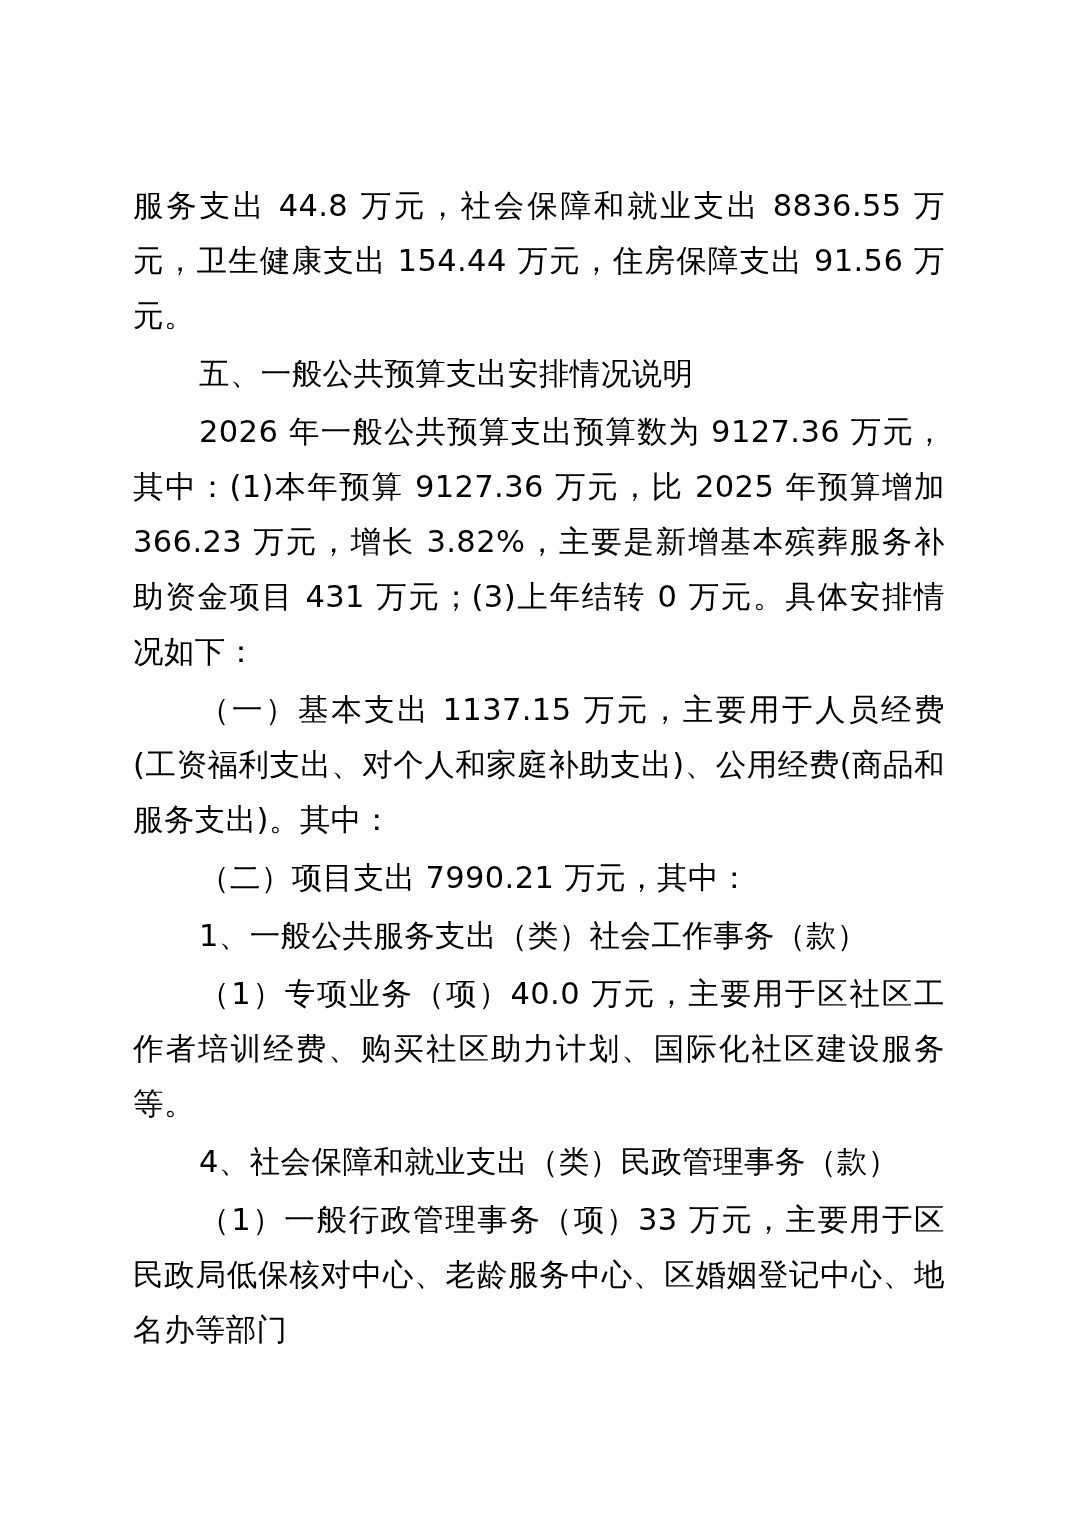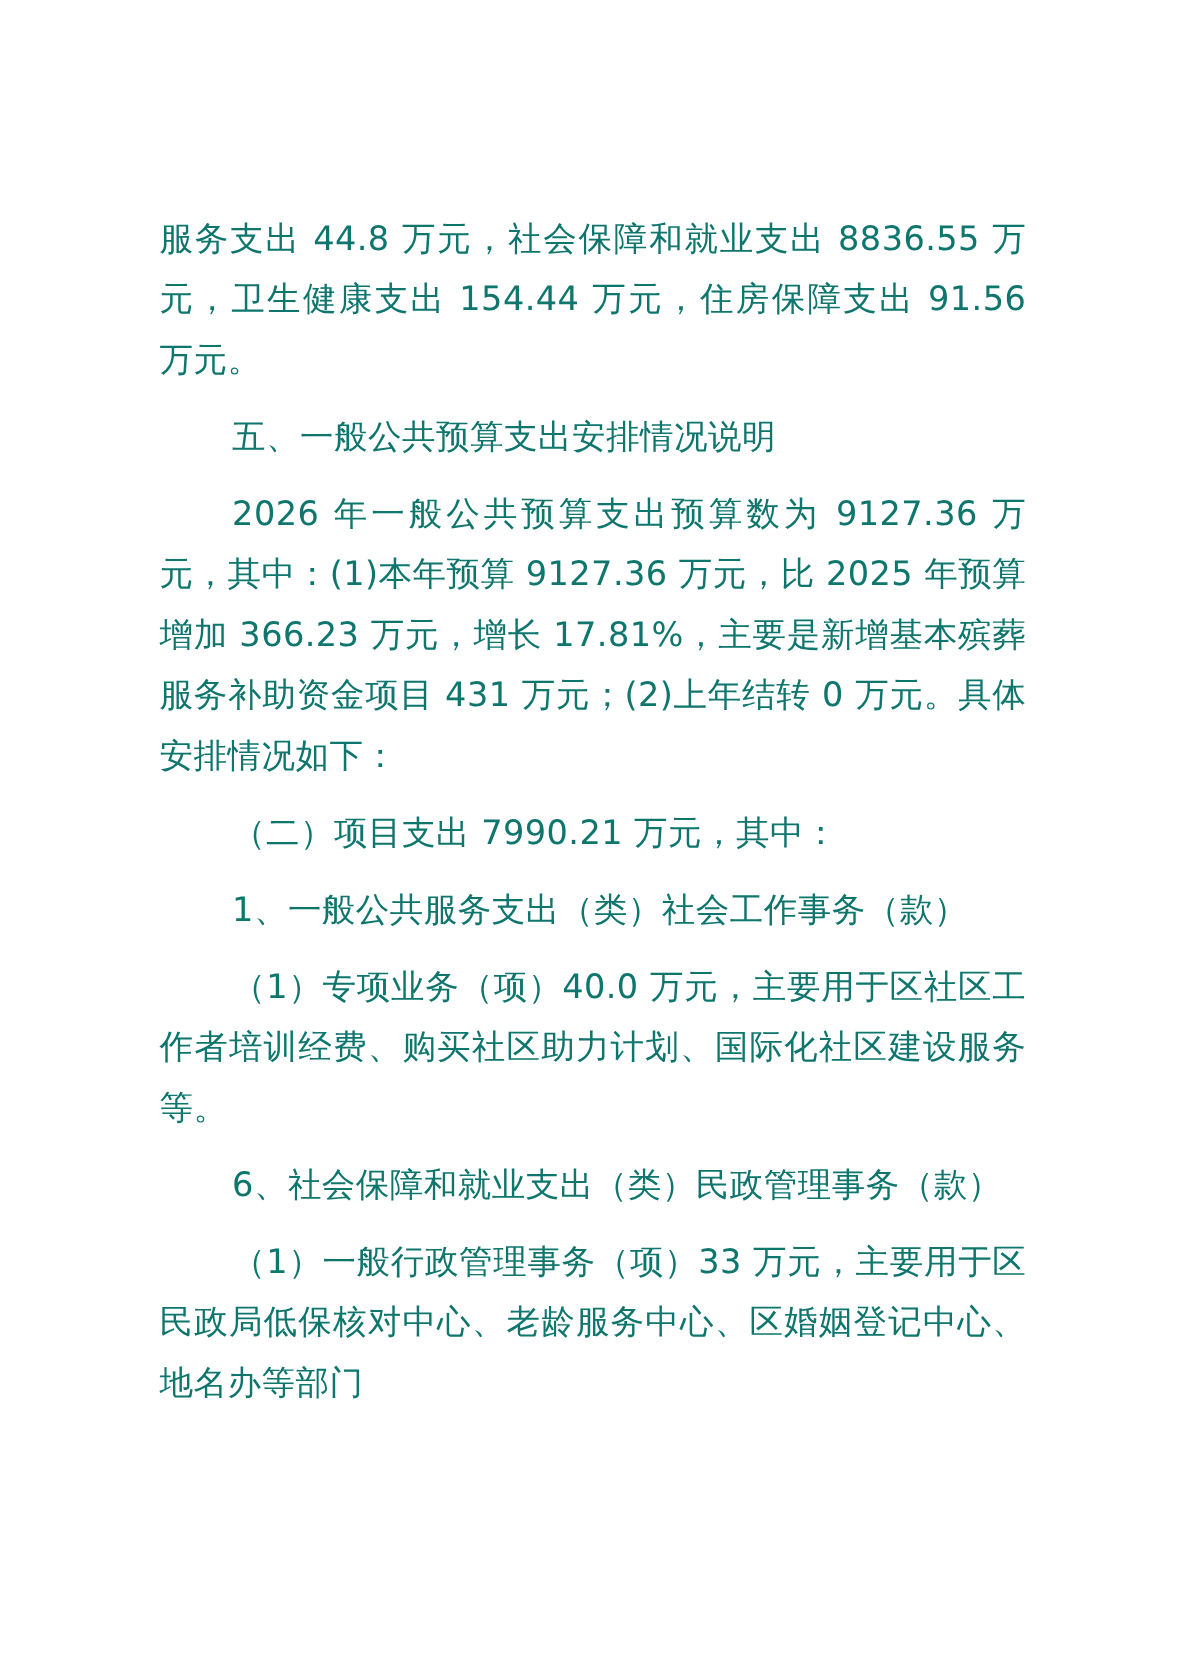--- a/index.html
+++ b/index.html
@@ -18,38 +18,39 @@
   .content {
     position: absolute;
     left: 130px;
     top: 175px;
     width: 818px;
   }
   .para {
     font-family: "DejaVu Sans", "Liberation Sans", sans-serif;
     font-size: 30.5px;
     line-height: 55px;
-    color: #0f766e;
+    color: #000000;
     text-align: justify;
     text-justify: inter-ideograph;
     letter-spacing: 0.4px;
-    margin: 15px;
+    margin: 3px;
     word-break: break-all;
   }
   .para.indent-wide {
     text-indent: 66px;
   }
 </style>
 </head>
 <body>
 
 <div class="page">
   <div class="content">
     <p class="para">服务支出 44.8 万元，社会保障和就业支出 8836.55 万元，卫生健康支出 154.44 万元，住房保障支出 91.56 万元。</p>
     <p class="para indent-wide">五、一般公共预算支出安排情况说明</p>
-    <p class="para indent-wide">2026 年一般公共预算支出预算数为 9127.36 万元，其中：(1)本年预算 9127.36 万元，比 2025 年预算增加 366.23 万元，增长 17.81%，主要是新增基本殡葬服务补助资金项目 431 万元；(2)上年结转 0 万元。具体安排情况如下：</p>
+    <p class="para indent-wide">2026 年一般公共预算支出预算数为 9127.36 万元，其中：(1)本年预算 9127.36 万元，比 2025 年预算增加 366.23 万元，增长 3.82%，主要是新增基本殡葬服务补助资金项目 431 万元；(3)上年结转 0 万元。具体安排情况如下：</p>
+    <p class="para indent-wide">（一）基本支出 1137.15 万元，主要用于人员经费(工资福利支出、对个人和家庭补助支出)、公用经费(商品和服务支出)。其中：</p>
     <p class="para indent-wide">（二）项目支出 7990.21 万元，其中：</p>
     <p class="para indent-wide">1、一般公共服务支出（类）社会工作事务（款）</p>
     <p class="para indent-wide">（1）专项业务（项）40.0 万元，主要用于区社区工作者培训经费、购买社区助力计划、国际化社区建设服务等。</p>
-    <p class="para indent-wide">6、社会保障和就业支出（类）民政管理事务（款）</p>
+    <p class="para indent-wide">4、社会保障和就业支出（类）民政管理事务（款）</p>
     <p class="para indent-wide">（1）一般行政管理事务（项）33 万元，主要用于区民政局低保核对中心、老龄服务中心、区婚姻登记中心、地名办等部门</p>
   </div>
 </div>
 
 </body></html>

